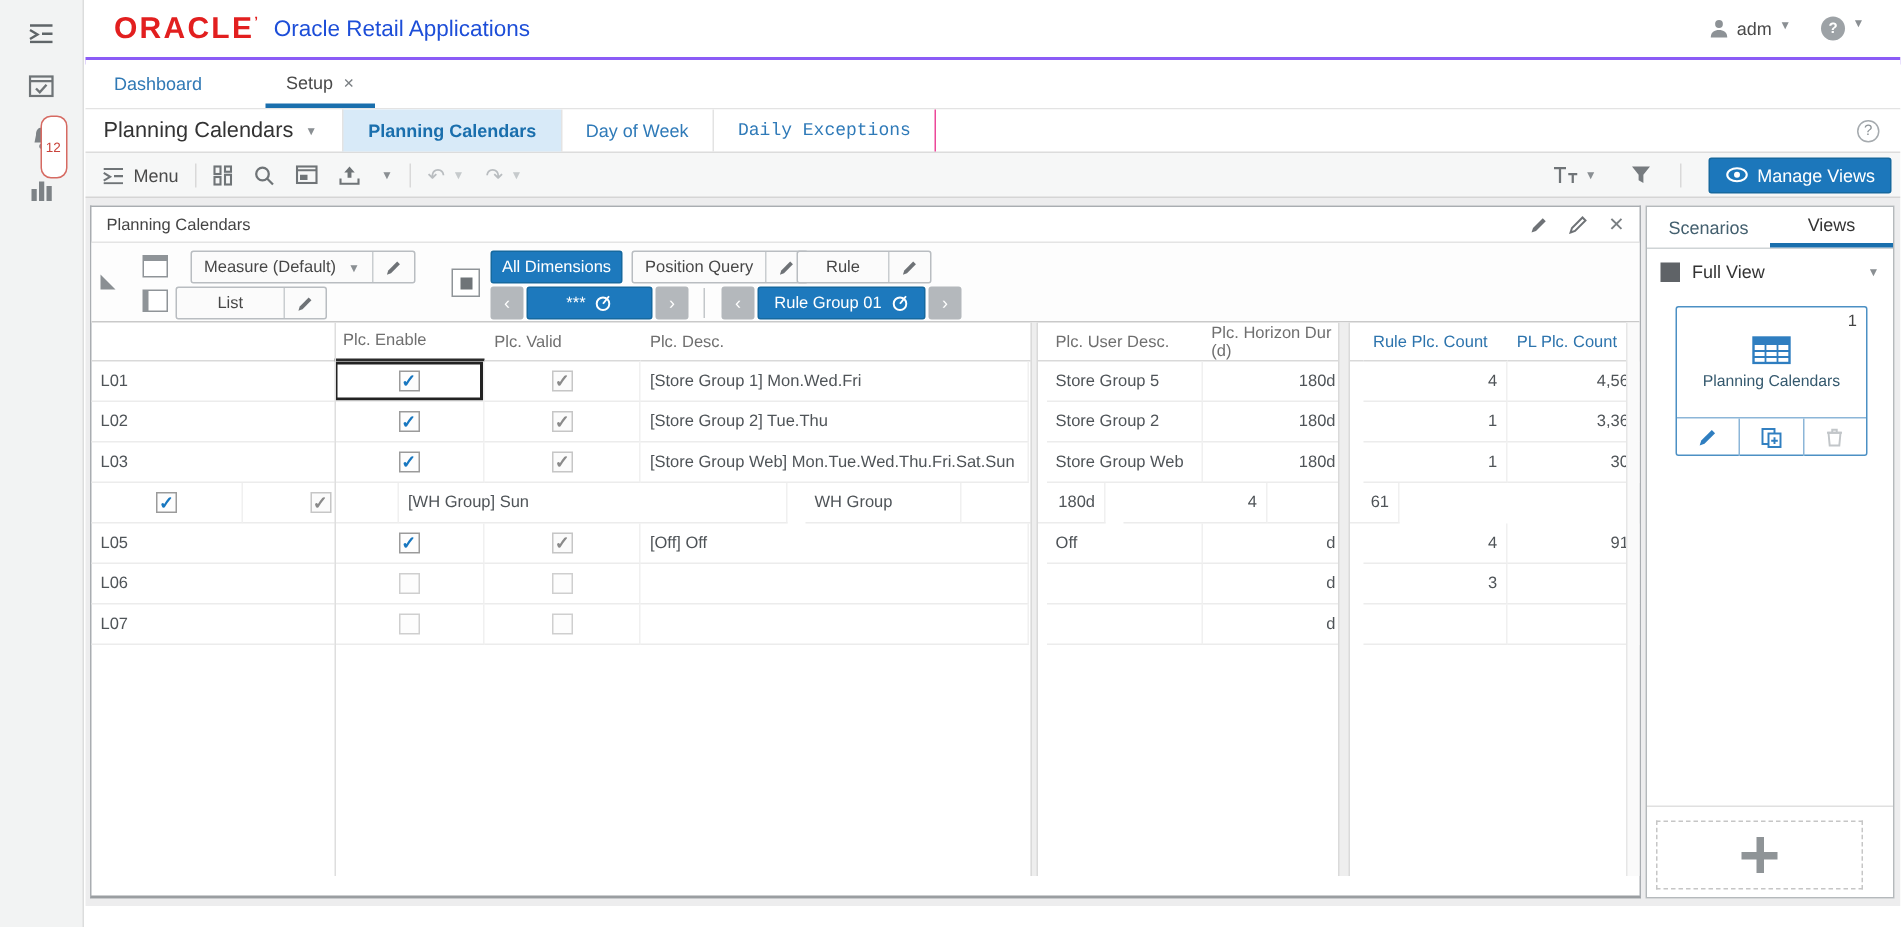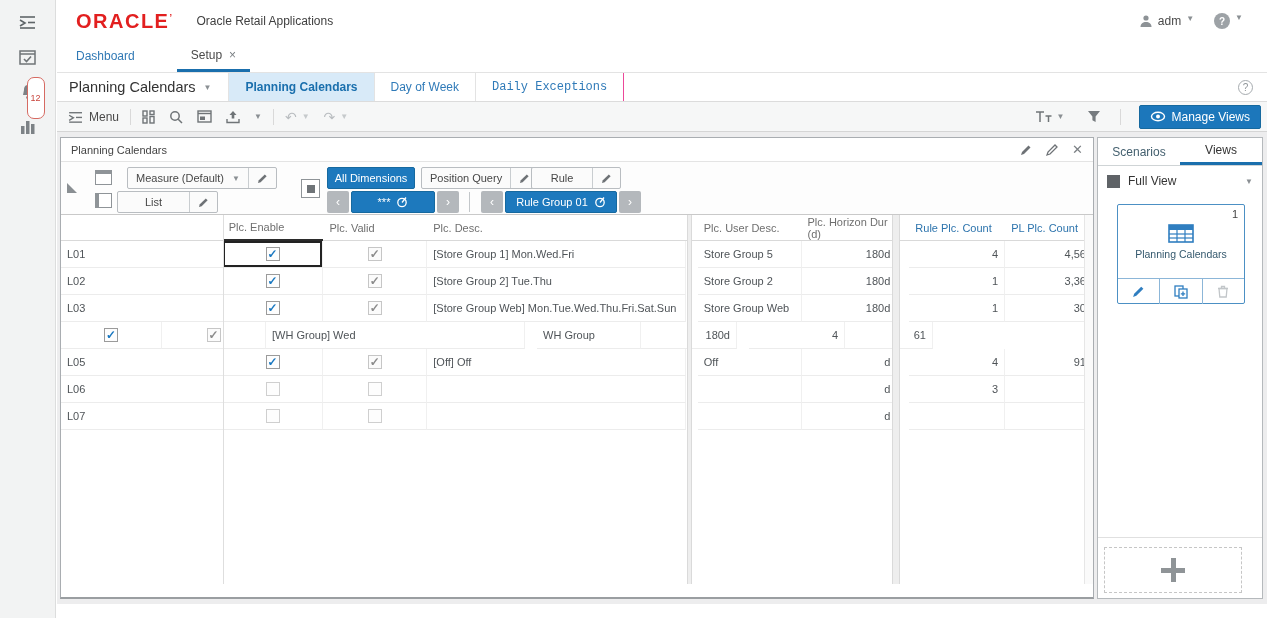--- a/index.html
+++ b/index.html
@@ -5,24 +5,24 @@
   * { margin:0; padding:0; box-sizing:border-box; }
   html,body { width:1267px; height:618px; background:#fff; font-family:"Liberation Sans", sans-serif; overflow:hidden; position:relative; }
   .abs { position:absolute; }
 
   
   .rail { position:absolute; left:0; top:0; width:56px; height:618px; background:#f2f3f3; border-right:1px solid #dcdddd; display:flex; flex-direction:column; align-items:center; padding-top:13px; gap:17px; }
   .rail .ric { width:22px; height:18px; display:flex; align-items:center; justify-content:center; position:relative; }
   .badge { position:absolute; top:-6px; left:10px; background:#fff; border:1px solid #d66a62; color:#c9443c; font-size:9px; line-height:10px; padding:15px 3px; border-radius:7px; }
 
   
-  .appbar { position:absolute; left:57px; top:0; right:0; height:43px; background:#fff; border-bottom:1px solid #8b5cf6; display:flex; align-items:center;gap:14px; }
+  .appbar { position:absolute; left:57px; top:0; right:0; height:43px; background:#fff; border-bottom:5px solid #8b5cf6; display:flex; align-items:center; }
   .logo { color:#e21f1f; font-size:20px; font-weight:bold; letter-spacing:1.5px; margin-left:19px; font-family:"Liberation Sans",sans-serif; }
   .logo sup { font-size:9px; }
-  .apptitle { font-size:12px; color:#404040; margin-left:9px; }
+  .apptitle { font-size:15px; color:#1d4ed8; margin-left:9px; }
   .appbar-right { margin-left:auto; display:flex; align-items:center; gap:20px; padding-right:24px; }
   .usr { display:flex; align-items:flex-start; gap:5px; font-size:12px; color:#4a4a4a; }
   .caret { font-size:8px; color:#8a8f93; }
   .helpcirc { width:16px; height:16px; border-radius:50%; background:#9da2a6; color:#fff; font-size:10px; font-weight:bold; display:flex; align-items:center; justify-content:center; }
 
   
   .wintabs { position:absolute; left:57px; top:40px; right:0; height:33px; background:#fff; border-bottom:1px solid #e3e3e3; display:flex; align-items:stretch; font-size:12px; }
   .wtab { display:flex; align-items:center; padding:0 14px; }
   .wtab.dash { margin-left:5px; color:#3079b5; }
   .wtab.setup { margin-left:28px; color:#4a4a4a; border-bottom:3px solid #1a6fad; gap:7px; }
@@ -439,21 +439,21 @@
     <div class="c pl w-pl num">30</div>
   </div>
 
   <div class="grow">
     <div class="c enable w-enable">
               <span class="cb on blue">✓</span>
             </div>
     <div class="c valid w-valid">
               <span class="cb on gray">✓</span>
             </div>
-    <div class="c desc w-desc">[WH Group] Wed</div>
+    <div class="c desc w-desc">[WH Group] Sun</div>
     <div class="c w-g1 gap"></div>
     <div class="c user w-user">WH Group</div>
     <div class="c horizon w-horizon num">180d</div>
     <div class="c w-g2 gap"></div>
     <div class="c rule w-rule num">4</div>
     <div class="c pl w-pl num">61</div>
   </div>
 
   <div class="grow">
     <div class="c rowhead w-rowhead">L05</div>

